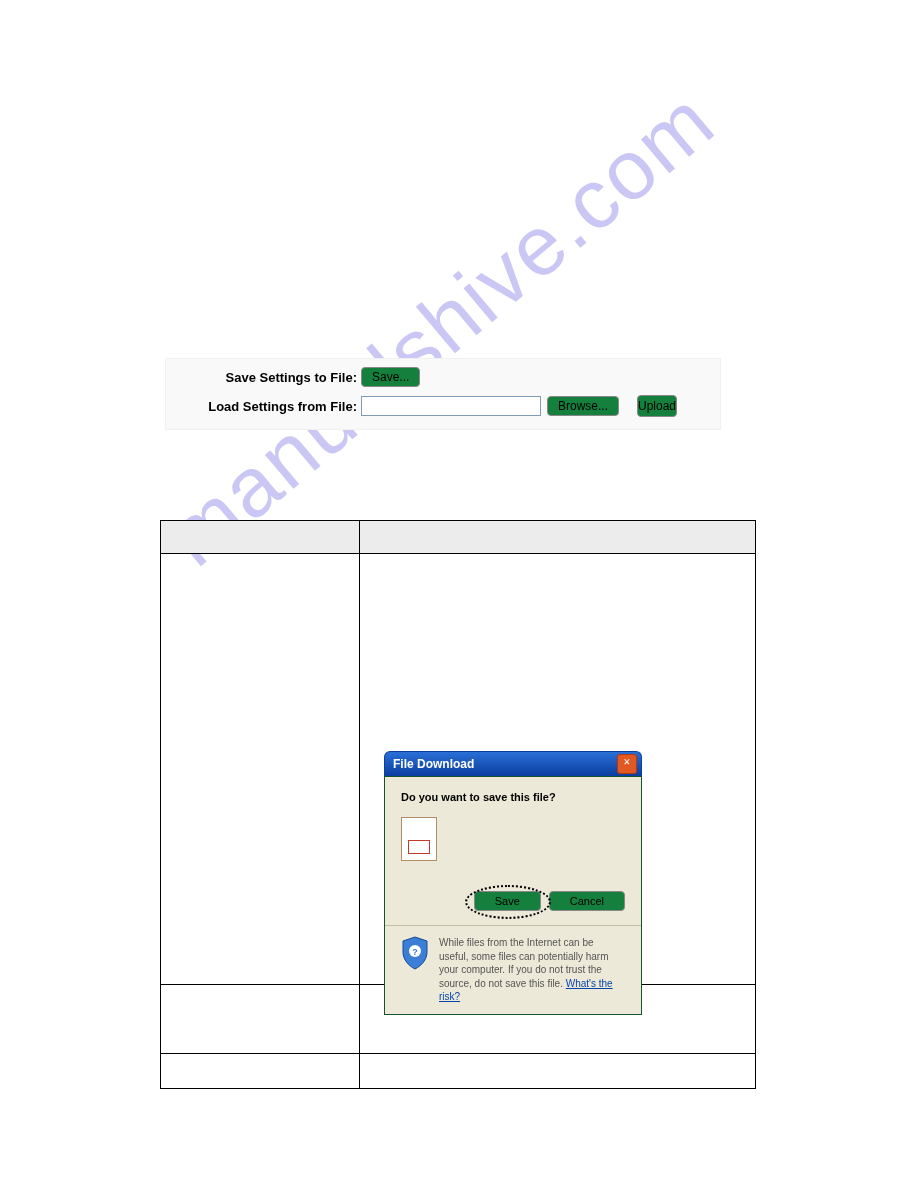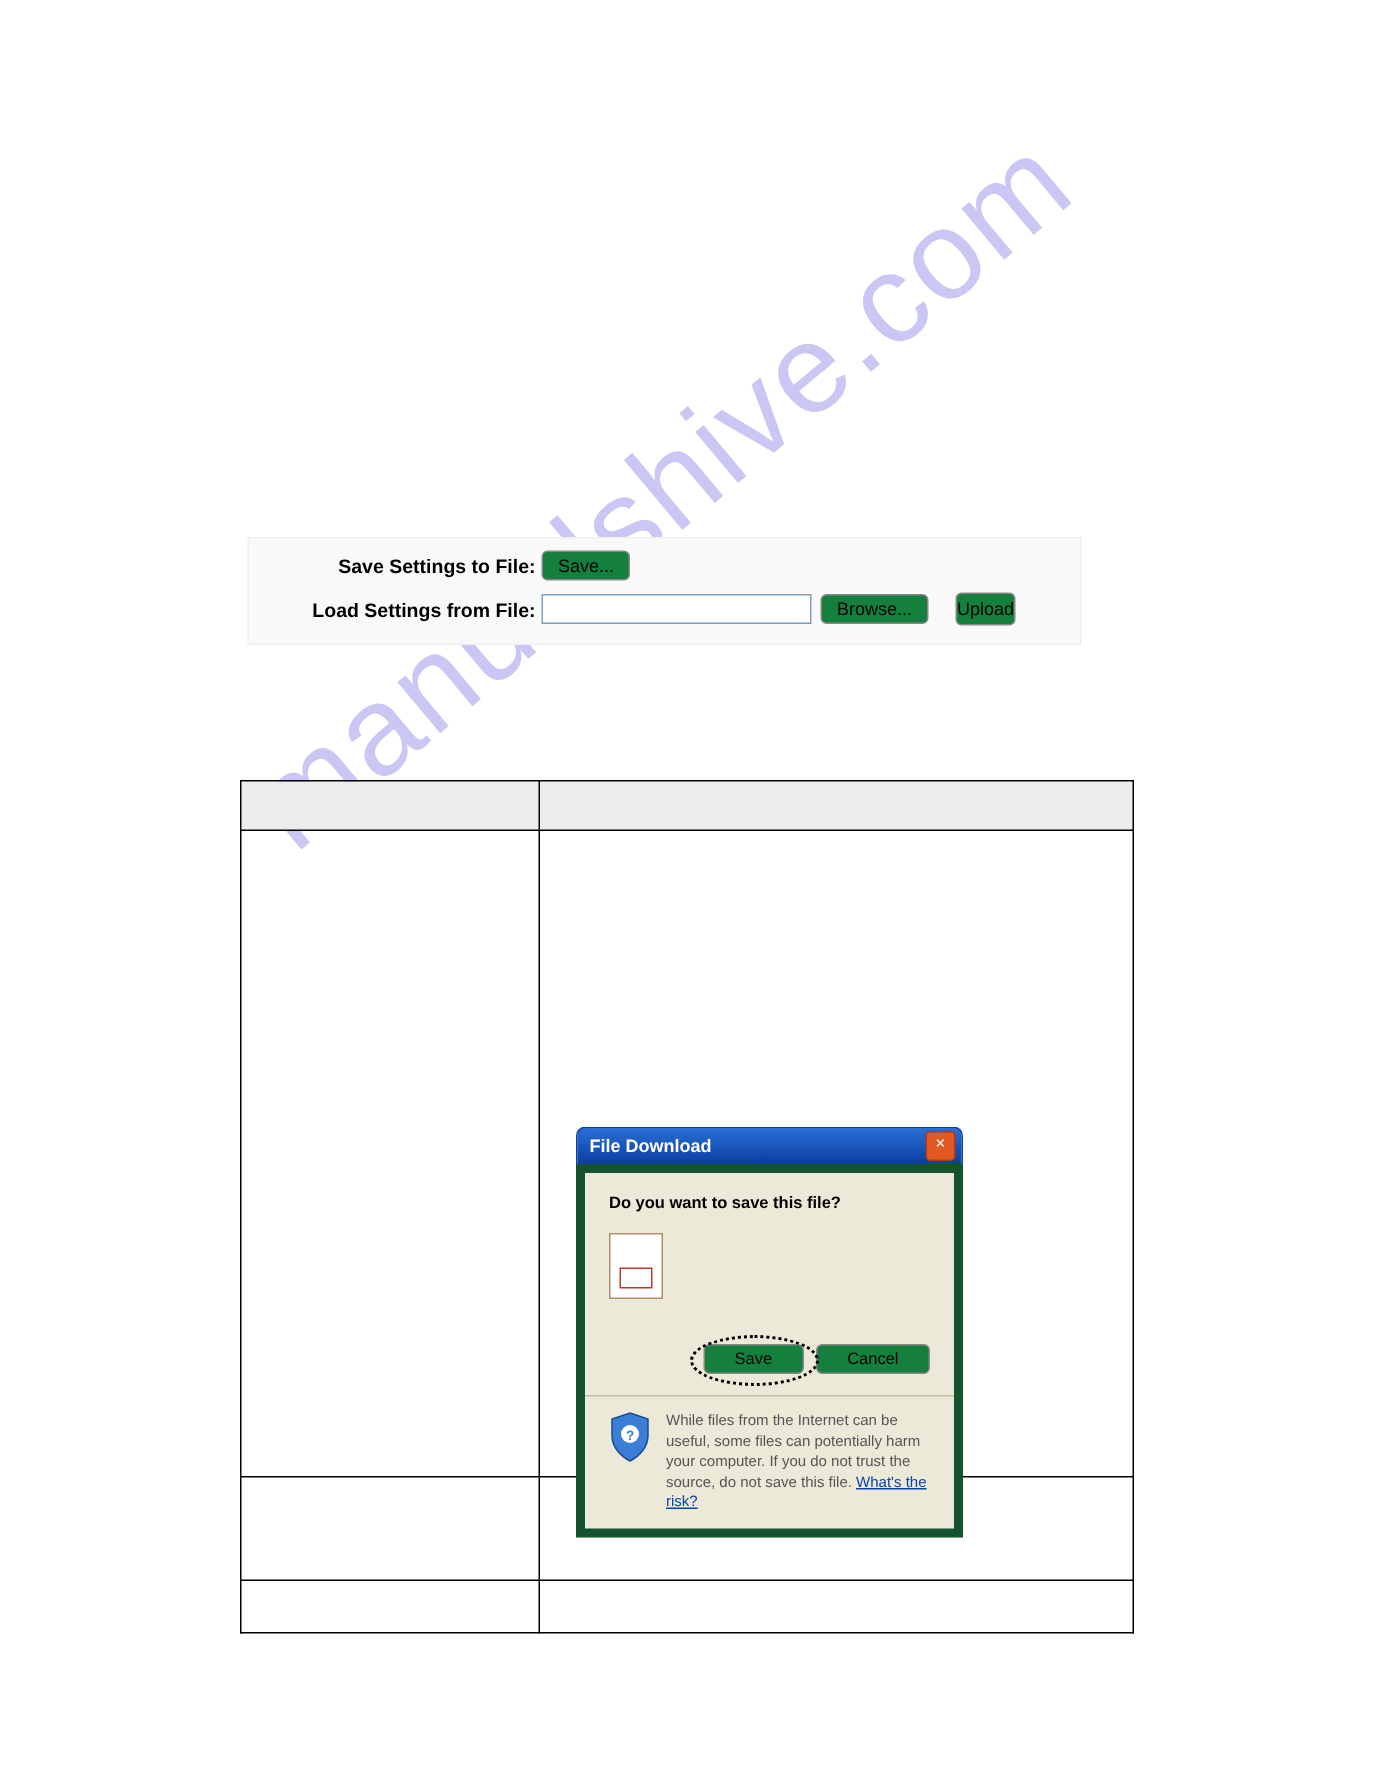--- a/index.html
+++ b/index.html
@@ -117,21 +117,21 @@
     border: 1px solid #b03a10;
     border-radius: 3px;
     color: #fff;
     font-size: 12px;
     line-height: 14px;
     text-align: center;
     font-family: Tahoma;
     cursor: pointer;
   }
   .xp-body {
-    border: 6px solid #14532d;
+    border: 1px solid #14532d;
     background: #ece9d8;
     padding: 14px 16px 10px 16px;
     font-size: 11px;
     color: #000;
   }
   .xp-question { font-weight: bold; margin-bottom: 14px; font-size: 11px; }
   .xp-file-row { display: flex; }
   .xp-file-icon {
     width: 34px; height: 42px;
     border: 1px solid #b08e6a;

